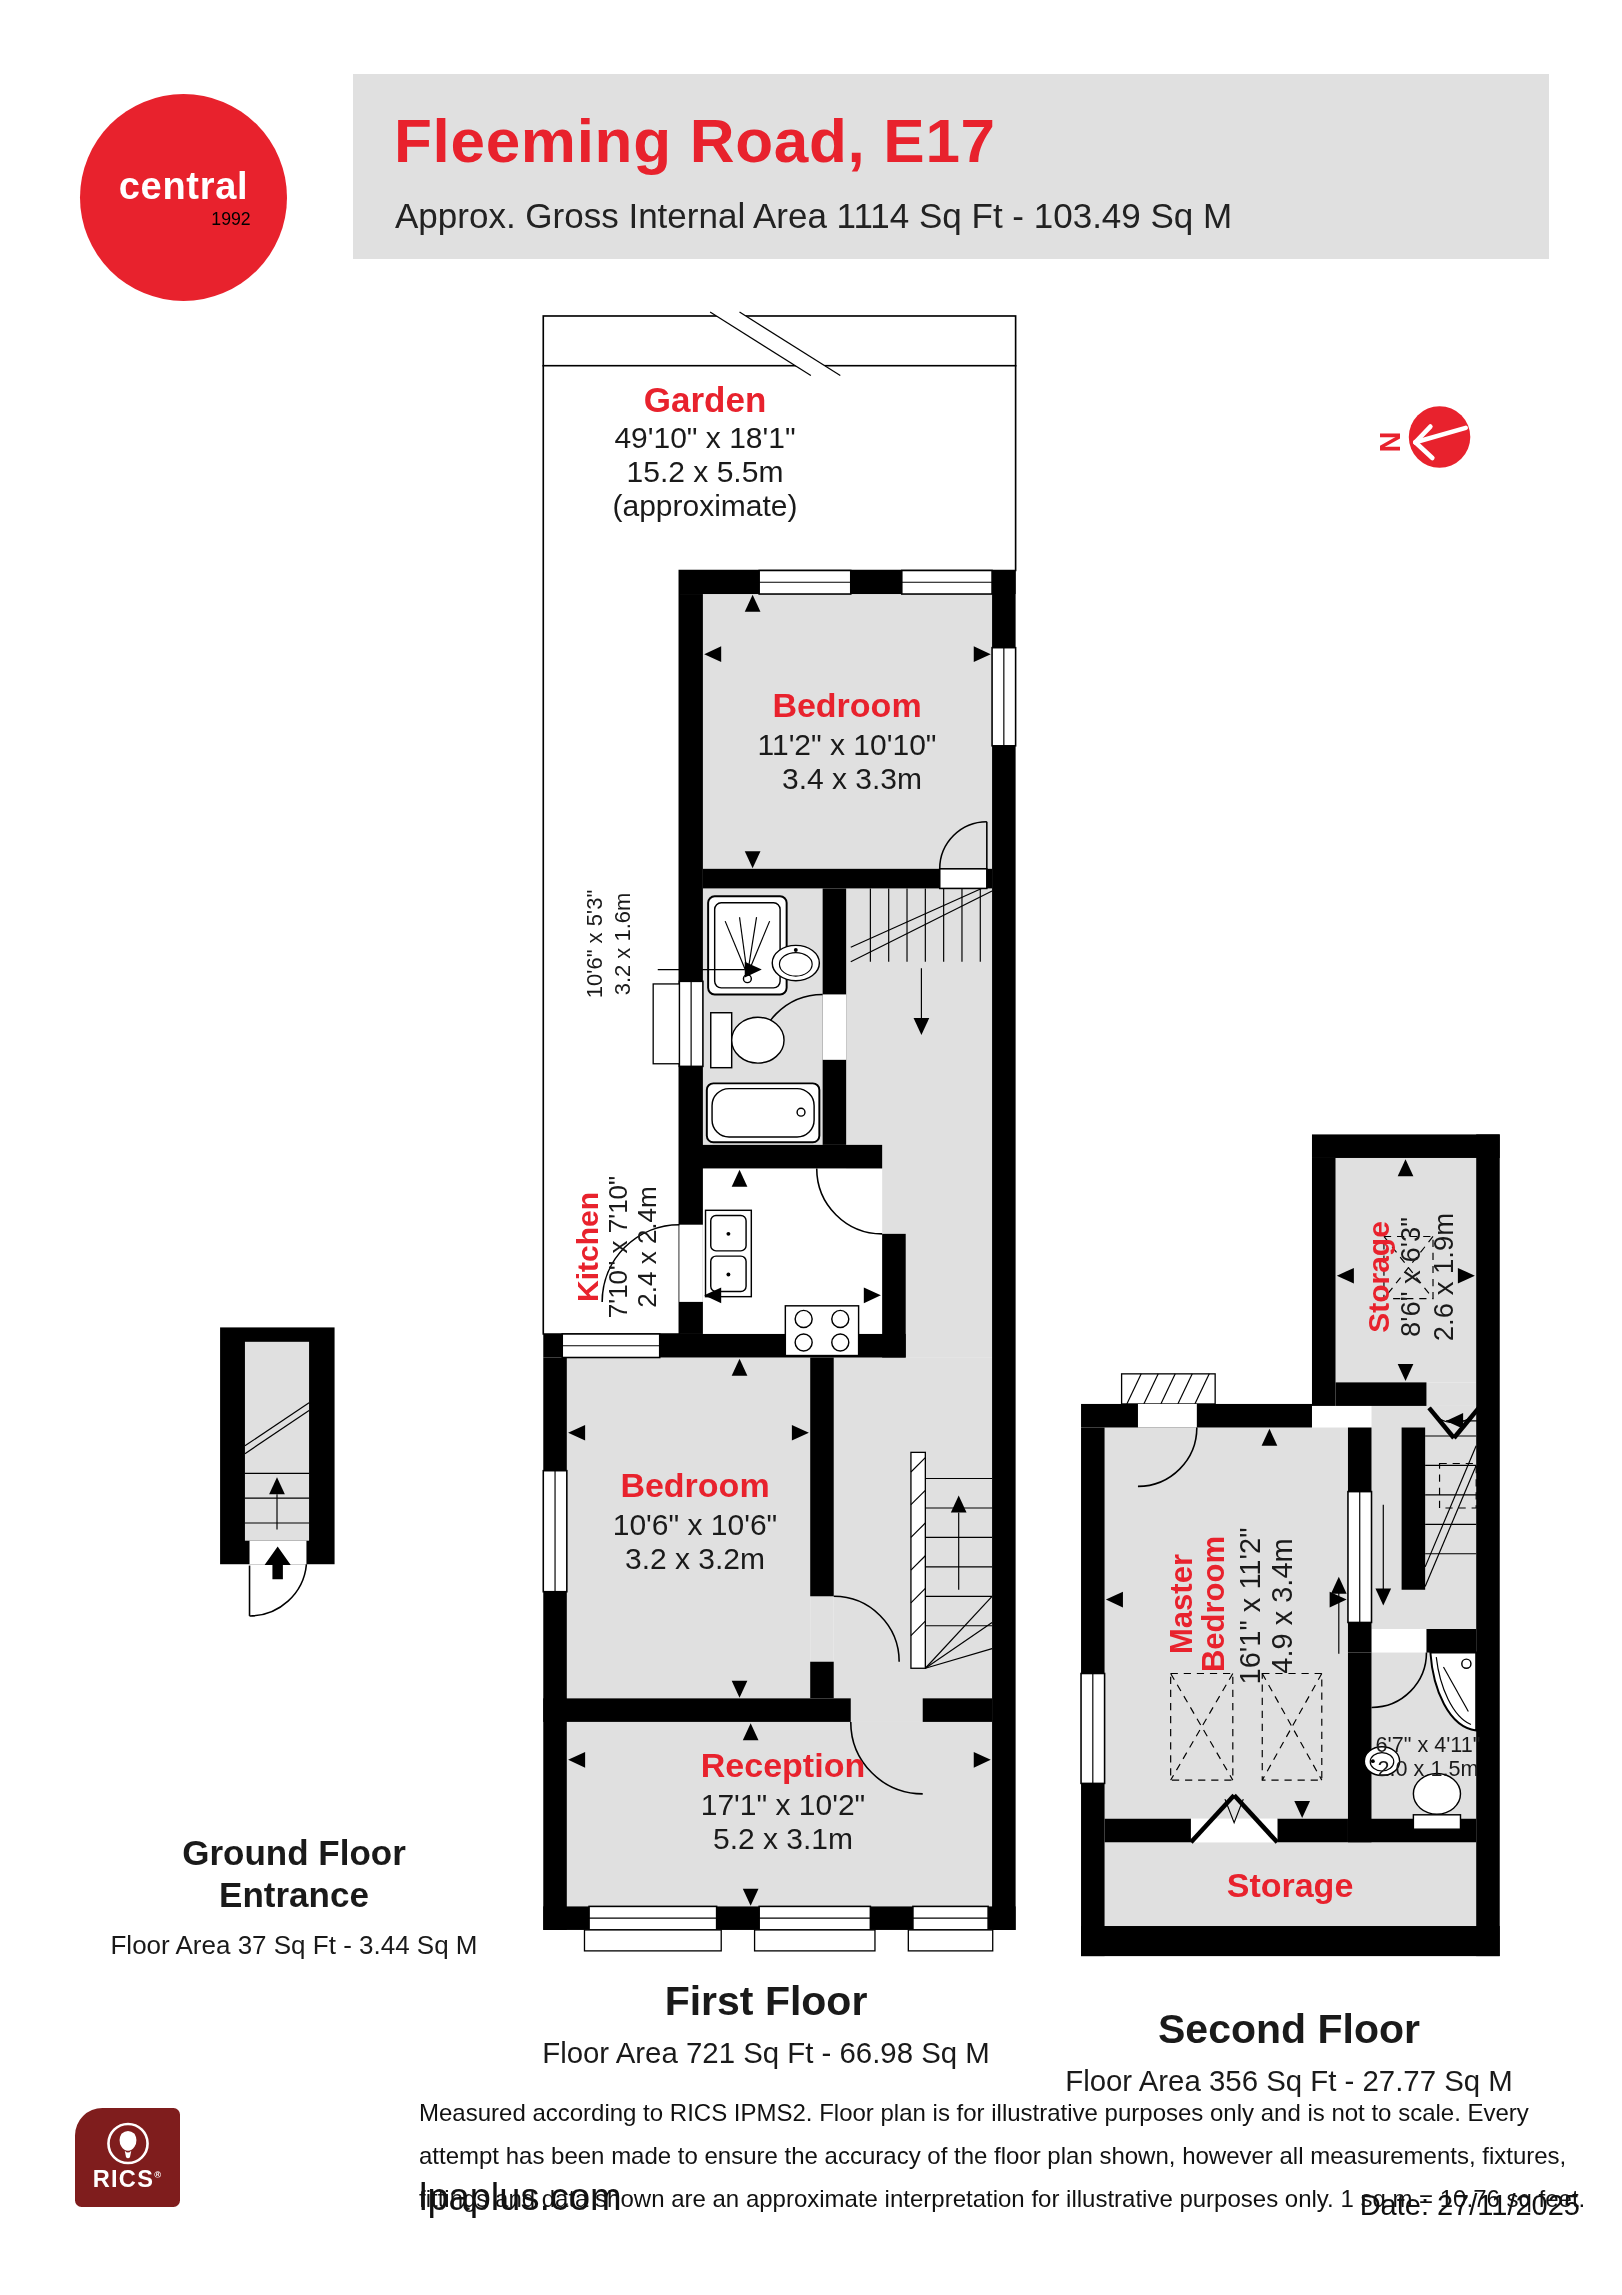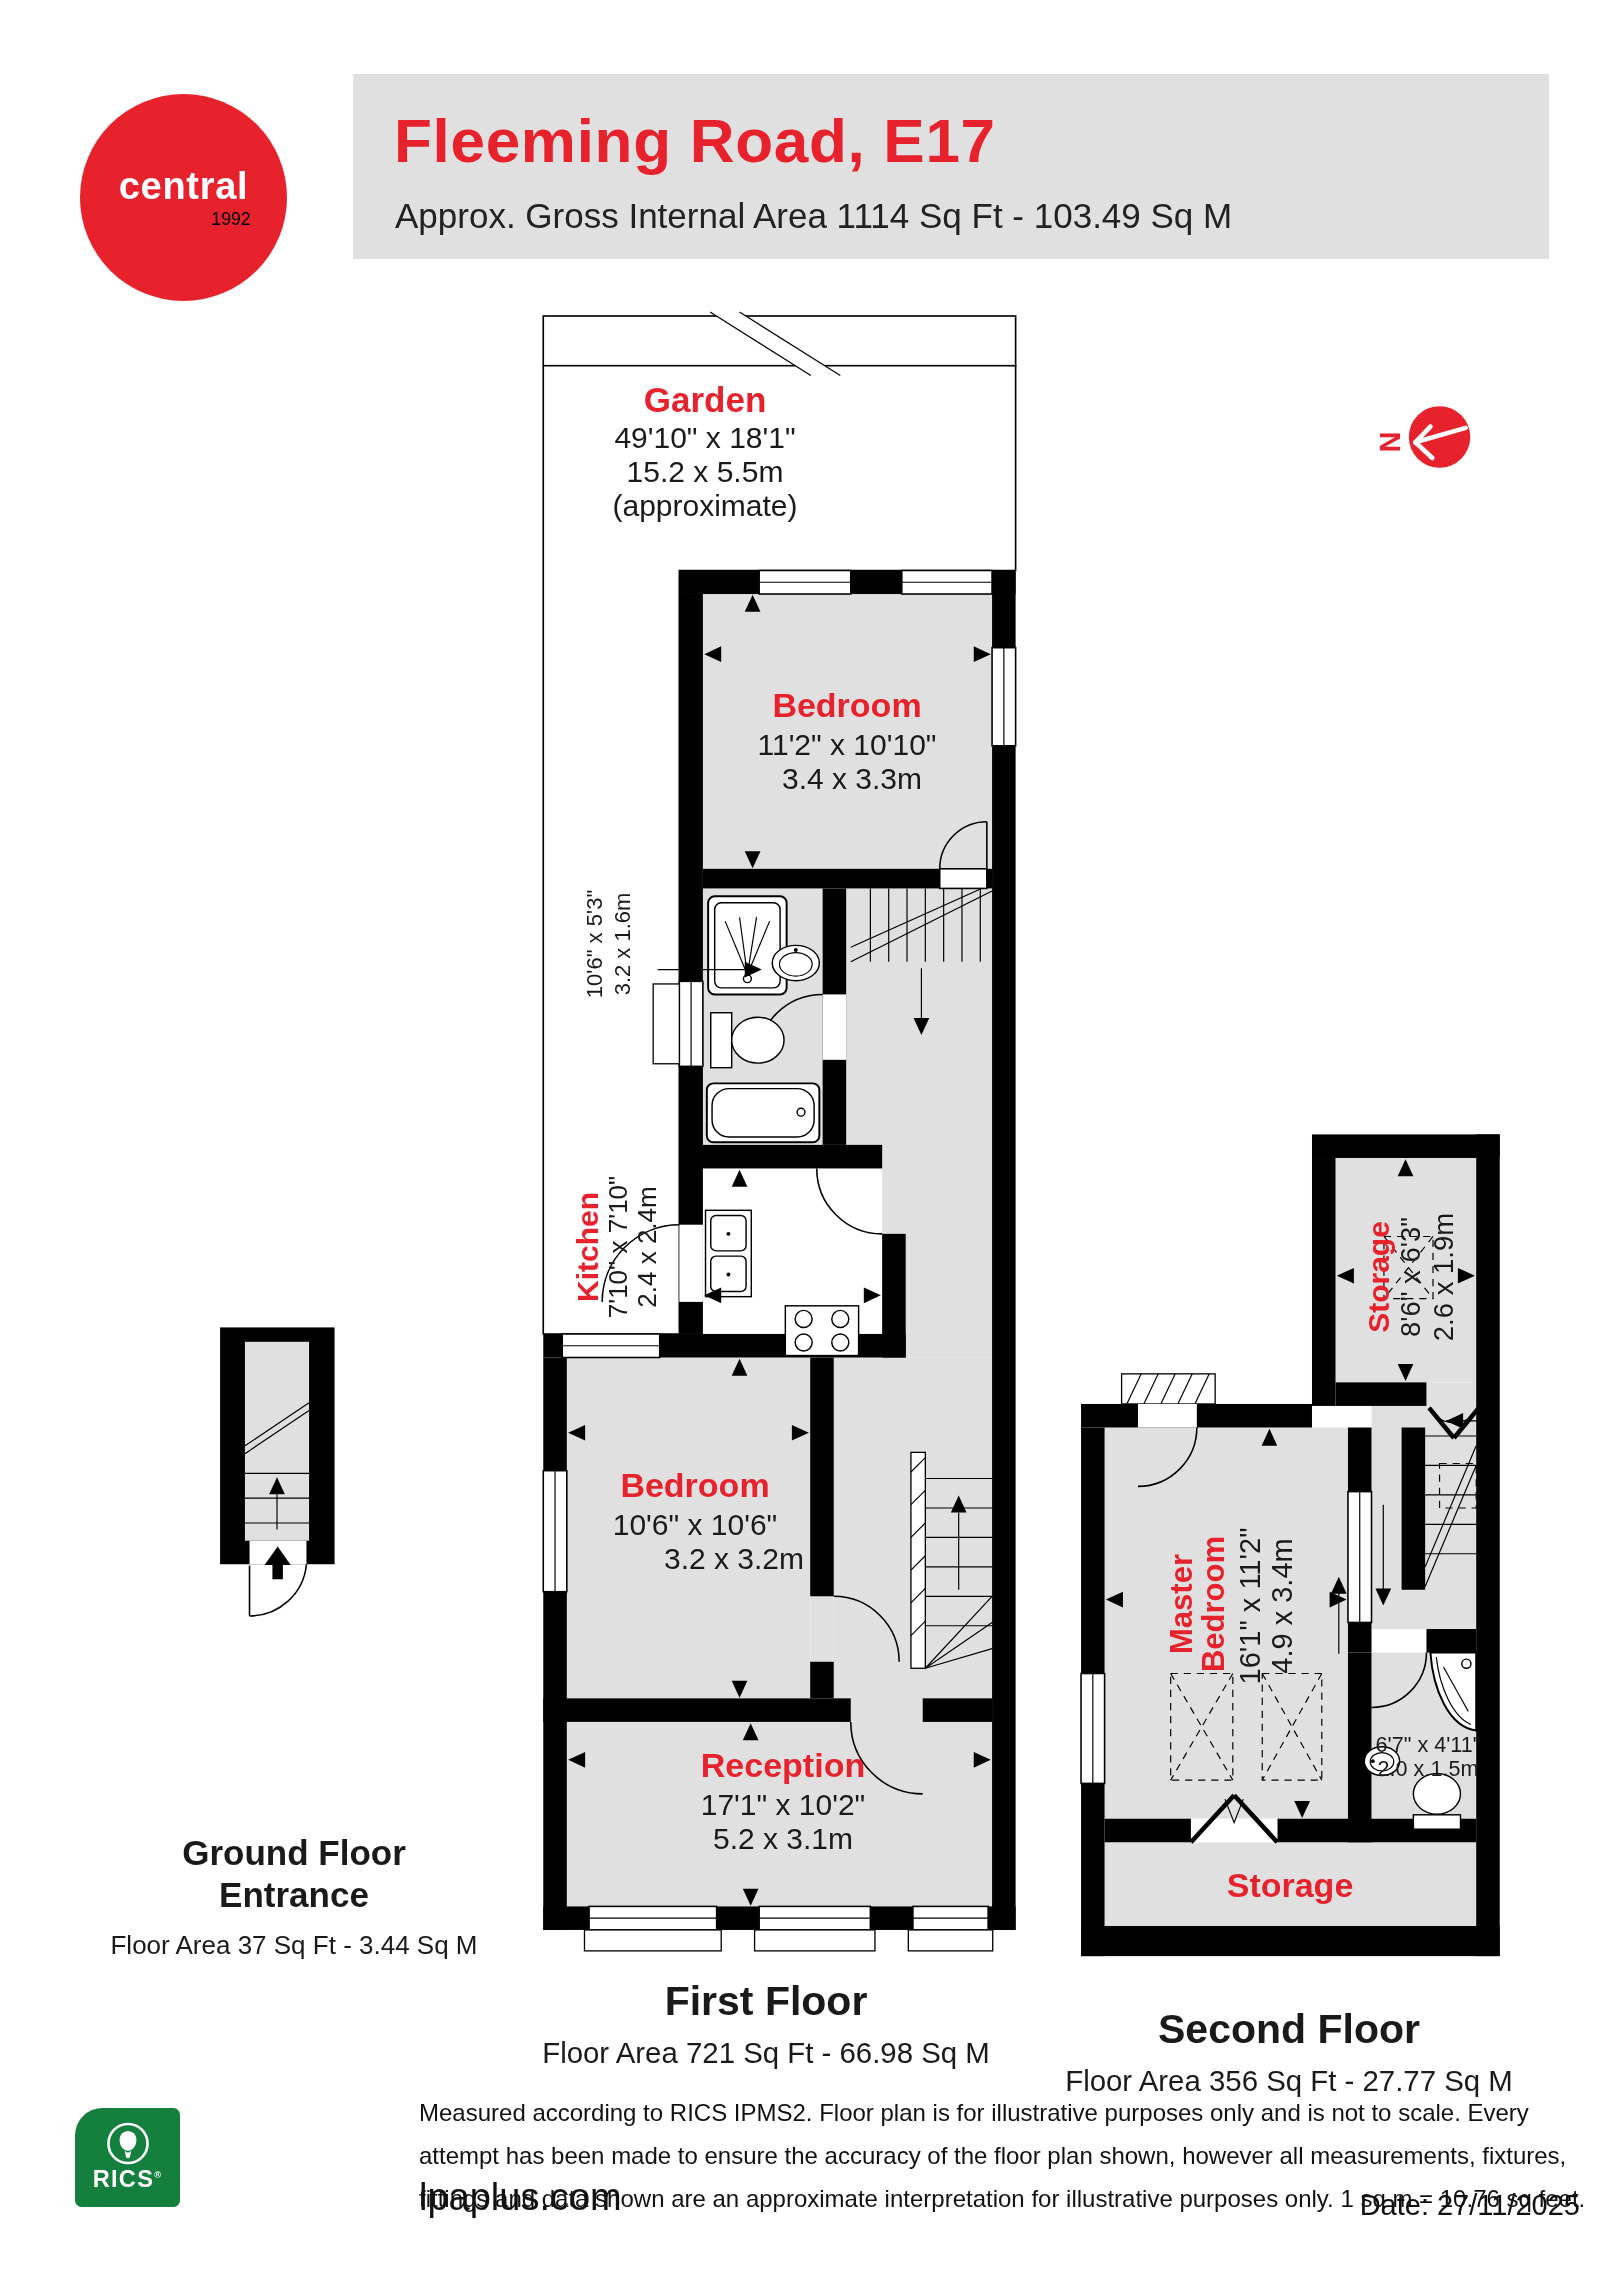--- a/index.html
+++ b/index.html
@@ -47,21 +47,21 @@
   .thin{stroke:#000;stroke-width:1.8;fill:none;}
   .door{stroke:#000;stroke-width:2.4;fill:none;}
   .doorleaf{stroke:#000;stroke-width:7;fill:none;}
   .dash{stroke:#000;stroke-width:1.8;fill:none;stroke-dasharray:11 9;}
   .arrow{fill:#000;}
   .win{fill:#ffffff;stroke:#000;stroke-width:2.4;}
   .sill{fill:#ffffff;stroke:#000;stroke-width:2;}
   
   .rics{position:absolute;left:75px;top:2108px;height:99px;display:flex;}
   .rics .black{
-    width:105px;height:99px;background:#15803d;border-radius:27.5px 6.5px 6.5px 6.5px;
+    width:105px;height:99px;background:#7f1d1d;border-radius:27.5px 6.5px 6.5px 6.5px;
     display:flex;flex-direction:column;align-items:center;justify-content:center;
   }
   .rics .org{color:#fff;font-weight:bold;font-size:23.6px;letter-spacing:1.3px;margin-top:1.3px;}
   .rics .org sup{font-size:9.2px;}
   .rics .whitebox{
     width:200px;height:94px;border:2.6px solid #0d0d0d;border-radius:2.6px 6.5px 27.5px 6.5px;
     margin-left:3.9px;display:flex;flex-direction:column;justify-content:center;padding-left:18.3px;background:#fff;
   }
   .rics .whitebox div{font-size:29.4px;font-weight:bold;line-height:32px;color:#0d0d0d;}
   .disclaimer{
@@ -413,21 +413,21 @@
 
 <div class="lbl rot" style="left:595px;top:944px;font-size:22px">10'6" x 5'3"</div>
 <div class="lbl rot" style="left:623px;top:944px;font-size:22px">3.2 x 1.6m</div>
 
 <div class="lbl rot red" style="left:588px;top:1247px;font-size:30px">Kitchen</div>
 <div class="lbl rot" style="left:618px;top:1247px;font-size:26px">7'10" x 7'10"</div>
 <div class="lbl rot" style="left:647px;top:1247px;font-size:26px">2.4 x 2.4m</div>
 
 <div class="lbl red" style="left:695px;top:1485px;font-size:34px">Bedroom</div>
 <div class="lbl" style="left:695px;top:1525px;font-size:30px">10'6" x 10'6"</div>
-<div class="lbl" style="left:734px;top:1559px;font-size:30px">3.2 x 3.2m</div>
+<div class="lbl" style="left:695px;top:1559px;font-size:30px">3.2 x 3.2m</div>
 
 <div class="lbl red" style="left:783px;top:1765px;font-size:34px">Reception</div>
 <div class="lbl" style="left:783px;top:1805px;font-size:30px">17'1" x 10'2"</div>
 <div class="lbl" style="left:783px;top:1839px;font-size:30px">5.2 x 3.1m</div>
 
 <div class="lbl rot red" style="left:1379px;top:1277px;font-size:30px">Storage</div>
 <div class="lbl rot" style="left:1411px;top:1277px;font-size:27.5px">8'6" x 6'3"</div>
 <div class="lbl rot" style="left:1444px;top:1277px;font-size:27.5px">2.6 x 1.9m</div>
 
 <div class="lbl rot red" style="left:1182px;top:1604px;font-size:31px">Master</div>

